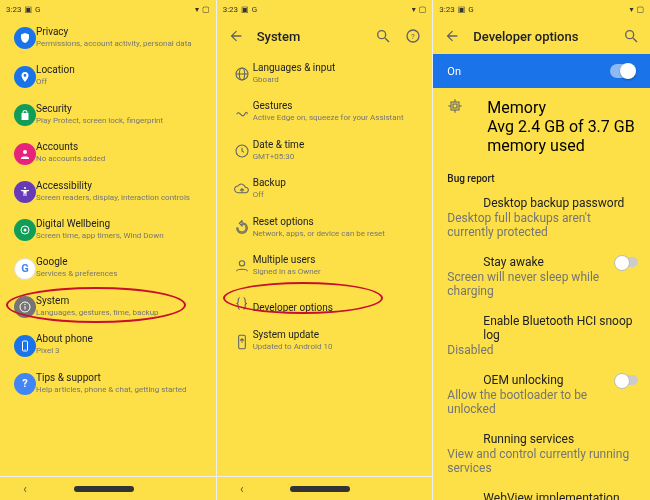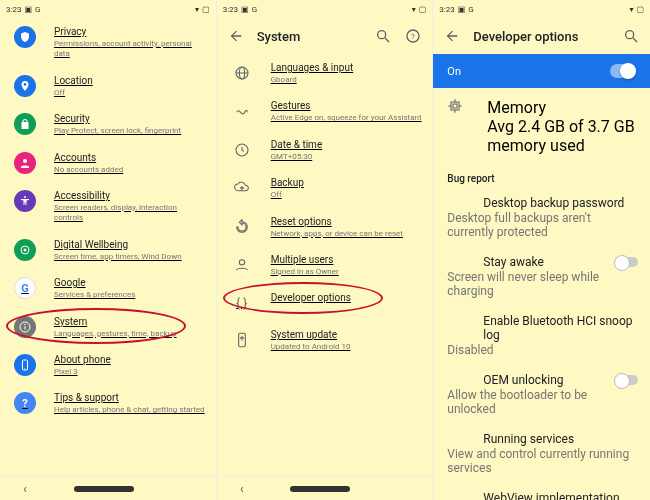--- a/index.html
+++ b/index.html
@@ -1,31 +1,31 @@
 <!DOCTYPE html>
 <html><head>
 <meta charset="utf-8">
 <style>
   * { margin: 0; padding: 0; box-sizing: border-box; }
   body { background: #f5f5f5; font-family: Roboto, Arial, sans-serif; width: 650px; height: 500px; overflow: hidden; }
   .screens { display: flex; width: 650px; height: 500px; }
-  .screen { width: 216.66px; height: 500px; background: #fef9c3; position: relative; display: flex; flex-direction: column; border-right: 1px solid #eee; }
+  .screen { width: 216.66px; height: 500px; background: #fde047; position: relative; display: flex; flex-direction: column; border-right: 1px solid #eee; }
   .screen:last-child { border-right: none; }
 
   .status-bar { height: 18px; display: flex; align-items: center; justify-content: space-between; padding: 0 6px; font-size: 8px; color: #333; }
   .status-left { display: flex; gap: 3px; align-items: center; }
   .status-right { display: flex; gap: 3px; align-items: center; }
 
   .app-bar { display: flex; align-items: center; padding: 4px 10px; gap: 12px; height: 36px; }
   .app-bar .title { font-size: 13px; font-weight: 500; color: #202124; flex: 1; }
   .app-bar .icon-btn { width: 18px; height: 18px; display: flex; align-items: center; justify-content: center; color: #5f6368; }
 
   .content { flex: 1; overflow: hidden; }
 
-  .setting-item { display: flex; align-items: flex-start; padding: 7px 10px 7px 14px; gap: 18px; position: relative; text-decoration: underline; }
+  .setting-item { display: flex; align-items: flex-end; padding: 7px 10px 7px 14px; gap: 0; position: relative; }
   .setting-item .icon-circle { width: 22px; height: 22px; border-radius: 50%; display: flex; align-items: center; justify-content: center; flex-shrink: 0; margin-top: 1px; }
   .setting-item .plain-icon { width: 22px; height: 22px; display: flex; align-items: center; justify-content: center; flex-shrink: 0; color: #5f6368; margin-top: 1px; }
   .setting-item .textcol { flex: 1; min-width: 0; }
   .setting-item .label { font-size: 10px; color: #202124; line-height: 1.3; }
   .setting-item .sub { font-size: 8px; color: #757575; line-height: 1.3; margin-top: 1px; }
 
   .highlight-oval { position: absolute; border: 2px solid #c8102e; border-radius: 50% / 50%; pointer-events: none; }
 
   .toggle-row { background: #1a73e8; color: #fff; display: flex; align-items: center; justify-content: space-between; padding: 10px 14px; font-size: 11px; }
   .switch-on { width: 26px; height: 14px; background: rgba(255,255,255,.5); border-radius: 7px; position: relative; }

